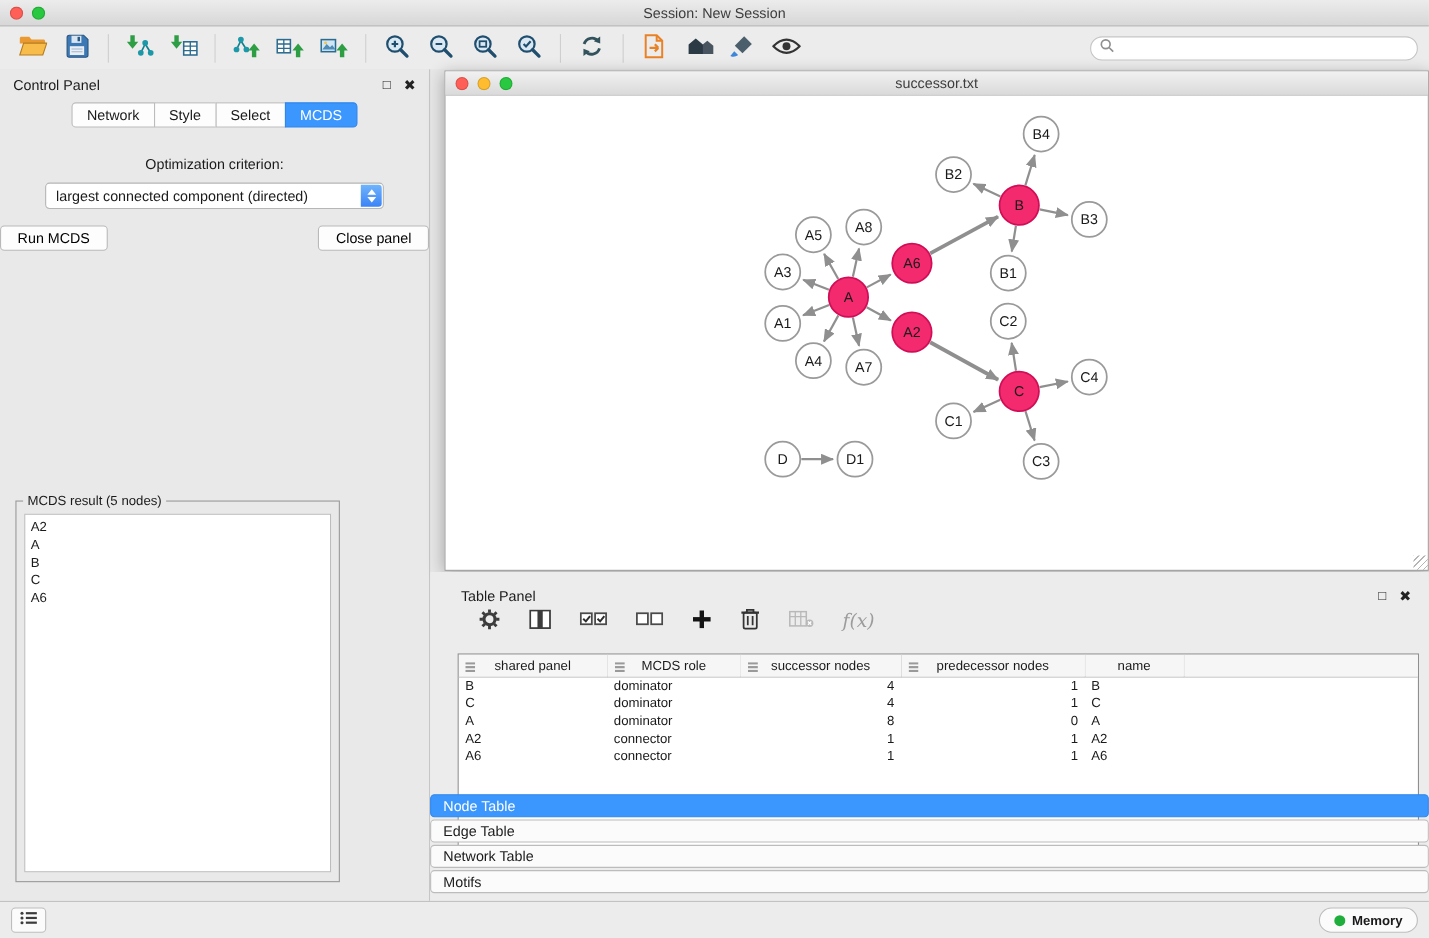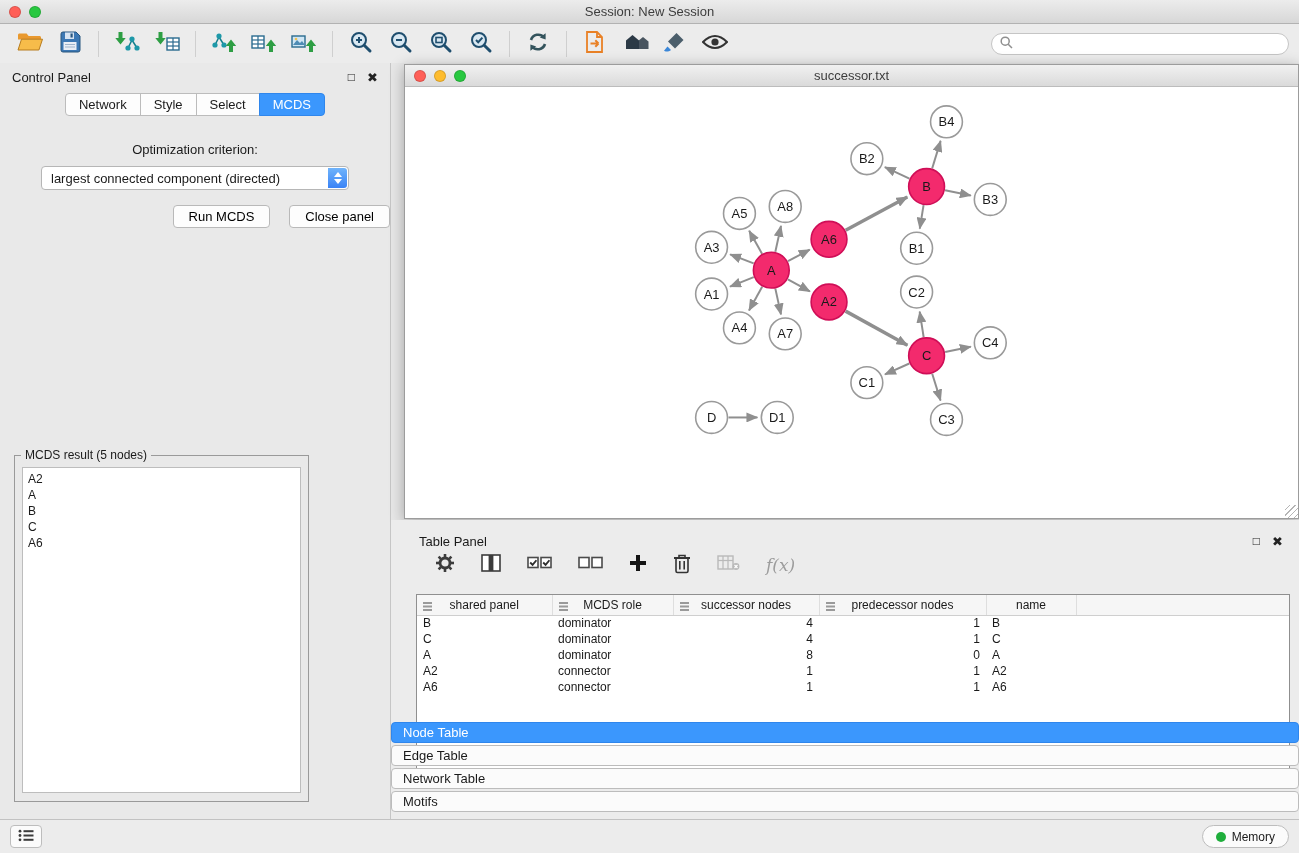--- a/index.html
+++ b/index.html
@@ -49,21 +49,21 @@
     border-radius:4px; display:flex; align-items:center; font-size:13px; padding:0 24px 0 9px;
     position:relative; cursor:default; }
   .dd-value { white-space:nowrap; overflow:hidden; }
   .dd-stepper { position:absolute; right:1px; top:1px; bottom:1px; width:19px;
     background:linear-gradient(#70b4fb,#3a83f6); border-radius:0 3px 3px 0;
     display:flex; flex-direction:column; align-items:center; justify-content:center; gap:2px; }
   .tri-up { width:0; height:0; border-left:4px solid transparent; border-right:4px solid transparent;
     border-bottom:5px solid #fff; }
   .tri-dn { width:0; height:0; border-left:4px solid transparent; border-right:4px solid transparent;
     border-top:5px solid #fff; }
-  .cp-buttons { margin-top:15px; display:flex; justify-content:flex-end; gap:19px; }
+  .cp-buttons { margin-top:15px; display:flex; justify-content:space-between; gap:19px; }
   .btn { font-size:13px; padding:3px 15px; background:#fdfdfd; border:1px solid #b9b9b9;
     border-radius:4px; cursor:default; font-family:"Liberation Sans",sans-serif; }
   .groupbox { position:absolute; left:14px; width:295px; top:392px; bottom:17px;
     border:1px solid #9a9a9a; }
   .groupbox-legend { position:absolute; top:-8px; left:6px; background:#e9e9e9; padding:0 4px;
     font-size:12px; }
   .result-list { position:absolute; left:7px; right:7px; top:11px; bottom:8px; background:#fff;
     border:1px solid #bdbdbd; font-size:12px; padding:3px 5px; overflow:auto; text-align:left; }
   .result-list div { line-height:16px; }
   
@@ -98,21 +98,21 @@
   .tp-tabs { position:absolute; bottom:7px; left:0; right:0; display:flex; justify-content:center; gap:2px;flex-direction:column; }
   .tp-tab { font-size:13px; padding:2px 11px; border:1px solid #bcbcbc; background:#fbfbfb;
     border-radius:4px; cursor:default; }
   .tp-tab.selected { background:#3b97fd; border-color:#2f86ec; color:#fff; }
   
   .statusbar { position:absolute; left:0; right:0; bottom:0; height:34px; background:#ececec;
     border-top:1px solid #c2c2c2; display:flex; align-items:center; padding:0 10px; }
   .status-left-btn { width:32px; height:23px; border:1px solid #bdbdbd; border-radius:4px;
     background:#fbfbfb; display:flex; align-items:center; justify-content:center; }
   .memory-btn { margin-left:auto; height:23px; border:1px solid #bdbdbd; border-radius:12px;
-    background:#fbfbfb; display:flex; align-items:center; gap:6px; padding:0 13px; font-size:12px; }
+    background:#fbfbfb; display:flex; align-items:center; gap:6px; padding:0 13px; font-size:12px;font-weight:bold; }
   .memory-dot { width:10px; height:10px; border-radius:50%; background:#1fae3c; }
 </style>
 </head>
 <body>
 
 <div class="titlebar">
   <div class="lights">
     <span class="light red"></span>
     <span class="light green"></span>
   </div>

